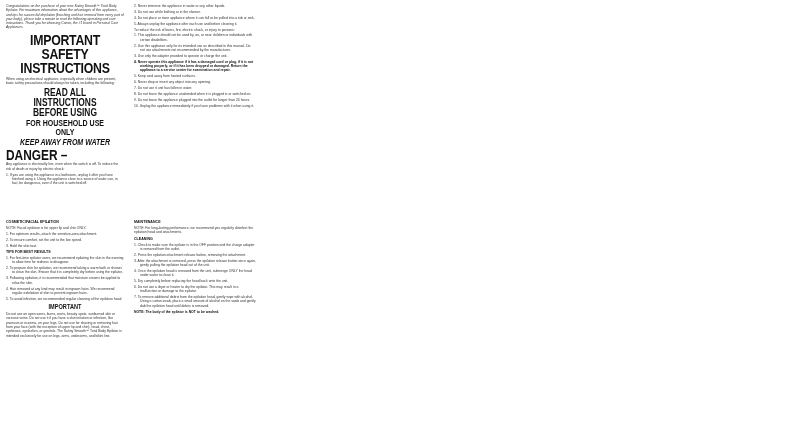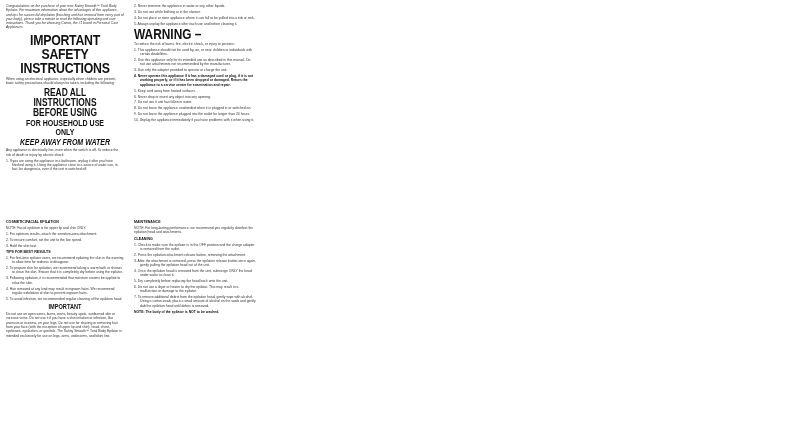--- a/index.html
+++ b/index.html
@@ -26,20 +26,23 @@
 
 <div class="page">
 
   <div class="col" style="left:6px; width:118px;">
     <p class="i">Congratulations on the purchase of your new Satiny Smooth™ Total Body Epilator. For maximum information about the advantages of this appliance, and tips for successful depilation (brushing and hair removal from every part of your body), please take a minute to read the following operating and care instructions. Thank you for choosing Conair, the #1 brand in Personal Care Appliances.</p>
     <div class="h-xl" style="margin-top:3px;">IMPORTANT SAFETY INSTRUCTIONS</div>
     <p>When using an electrical appliance, especially when children are present, basic safety precautions should always be taken, including the following:</p>
     <div class="h-lg">READ ALL INSTRUCTIONS BEFORE USING</div>
     <div class="h-md">FOR HOUSEHOLD USE ONLY</div>
     <div class="h-md i">KEEP AWAY FROM WATER</div>
+    <div style="margin-top:2px;">
+      <span class="danger">DANGER –</span>
+    </div>
     <p>Any appliance is electrically live, even when the switch is off. To reduce the risk of death or injury by electric shock:</p>
     <ol>
       <li>1. If you are using the appliance in a bathroom, unplug it after you have finished using it. Using the appliance close to a source of water can, in fact, be dangerous, even if the unit is switched off.</li>
     </ol>
   </div>
 
   <div class="col" style="left:6px; top:218px; width:118px;">
     <div class="h-sm">COSMETIC/FACIAL EPILATION</div>
     <p>NOTE: Facial epilation is for upper lip and chin ONLY.</p>
     <ol>
@@ -59,23 +62,20 @@
     <p>Do not use on open sores, burns, warts, beauty spots, sunburned skin or varicose veins. Do not use it if you have a skin irritation or infection, like psoriasis or eczema, on your legs. Do not use for shaving or removing hair from your face (with the exception of upper lip and chin), head, chest, eyebrows, eyelashes, or genitals. The Satiny Smooth™ Total Body Epilator is intended exclusively for use on legs, arms, underarms, and bikini line.</p>
   </div>
 
   <div class="col" style="left:134px; width:122px;">
     <ol>
       <li>2. Never immerse the appliance in water or any other liquids.</li>
       <li>3. Do not use while bathing or in the shower.</li>
       <li>4. Do not place or store appliance where it can fall or be pulled into a tub or sink.</li>
       <li>5. Always unplug the appliance after each use and before cleaning it.</li>
     </ol>
-    <div style="margin:2px 0 1px;">
-      <span class="warn-head">WARNING –</span>
-    </div>
     <p>To reduce the risk of burns, fire, electric shock, or injury to persons:</p>
     <ol>
       <li>1. This appliance should not be used by, on, or near children or individuals with certain disabilities.</li>
       <li>2. Use this appliance only for its intended use as described in this manual. Do not use attachments not recommended by the manufacturer.</li>
       <li>3. Use only the adapter provided to operate or charge the unit.</li>
       <li class="b">4. Never operate this appliance if it has a damaged cord or plug, if it is not working properly, or if it has been dropped or damaged. Return the appliance to a service center for examination and repair.</li>
       <li>5. Keep cord away from heated surfaces.</li>
       <li>6. Never drop or insert any object into any opening.</li>
       <li>7. Do not use it unit has fallen in water.</li>
       <li>8. Do not leave the appliance unattended when it is plugged in or switched on.</li>

